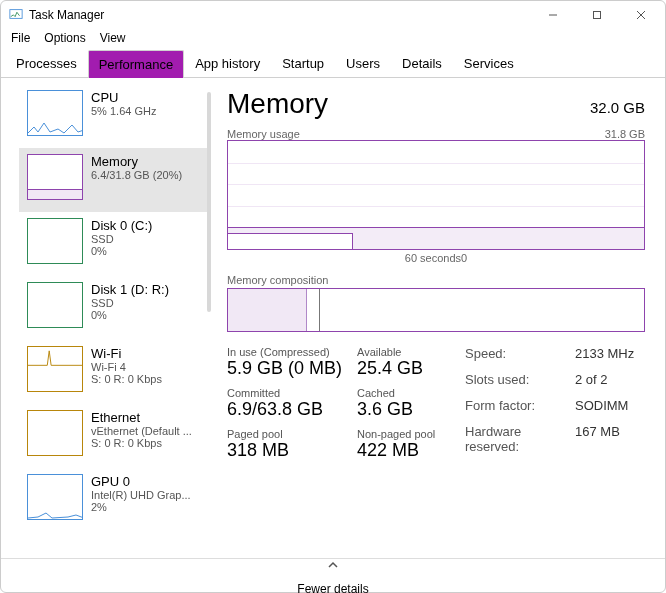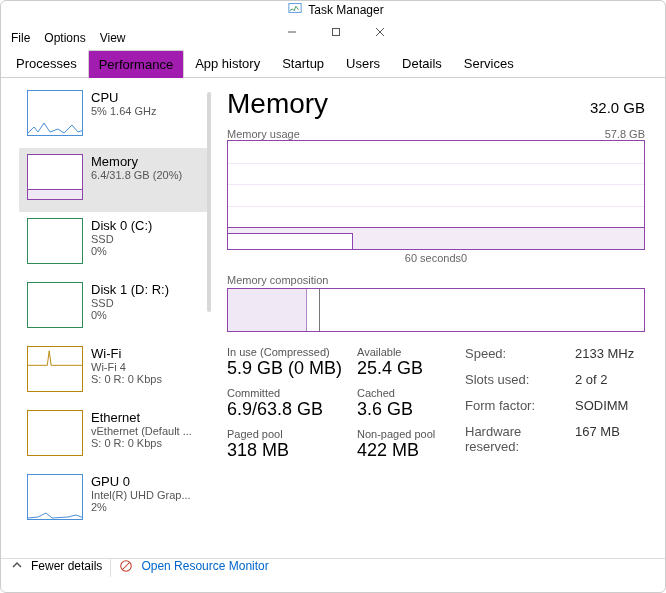--- a/index.html
+++ b/index.html
@@ -1,19 +1,19 @@
 <!DOCTYPE html>
 <html><head>
 <meta charset="utf-8">
 <style>
   * { box-sizing: border-box; margin: 0; padding: 0; }
   html, body { width: 666px; height: 593px; font-family: "Segoe UI", Arial, sans-serif; background: #fff; color: #000; font-size: 12px; overflow: hidden; }
   .window { width: 666px; height: 593px; border: 1px solid #ccc; border-radius: 6px; display: flex; flex-direction: column; }
   
-  .titlebar { height: 28px; display: flex; align-items: center; justify-content: space-between; padding: 0 2px 0 8px; flex-direction: column; }
+  .titlebar { height: 28px; display: flex; align-items: center; justify-content: space-between; padding: 0 2px 0 8px; }
   .titlebar-left { display: flex; align-items: center; gap: 6px; }
   .app-icon svg { width: 14px; height: 14px; }
   .title-text { font-size: 12px; }
   .win-controls { display: flex; }
   .win-btn { width: 44px; height: 28px; display: flex; align-items: center; justify-content: center; }
   .win-btn svg { width: 10px; height: 10px; stroke: #555; stroke-width: 1; fill: none; }
   
   .menubar { display: flex; gap: 14px; padding: 2px 10px 4px; font-size: 12px; }
   .menubar span { }
   
@@ -55,21 +55,21 @@
   .chart-comp .slot1 { position:absolute; left:0; top:0; bottom:0; width:19%; background: rgba(142,68,173,0.12); border-right:1px solid #b088c8;}
   .chart-comp .slot1b { position:absolute; left:19%; top:0; bottom:0; width:3%; border-right:1px solid #777;}
   
   .stats { display: flex; margin-top: 14px; gap: 18px;}
   .stats-left { display: grid; grid-template-columns: 130px 90px; row-gap: 8px; }
   .stat-label { font-size: 11px; color: #555;}
   .stat-val { font-size: 18px; }
   .stats-right { font-size: 13px; display:grid; grid-template-columns: 110px 70px; row-gap: 4px; color:#333;}
   .stats-right .lab { color:#555;}
   
-  .footer { height: 34px; border-top: 1px solid #ddd; display: flex; padding: 0 10px; gap: 8px; font-size: 12px;}
+  .footer { height: 34px; border-top: 1px solid #ddd; display: flex; align-items: center; padding: 0 10px; gap: 8px; font-size: 12px; flex-direction: column;}
   .footer .sep { width:1px; height:18px; background:#ddd;}
   .chev svg { width:12px; height:12px; stroke:#555; fill:none; stroke-width:1.5;}
   .rm-icon svg { width:14px; height:14px;}
   .link { color: #0066cc; }
 </style>
 </head>
 <body>
 <div class="window">
 
   <div class="titlebar">
@@ -204,21 +204,21 @@
     </div>
 
     <div class="main">
       <div class="hdr-row">
         <div class="hdr-title">Memory</div>
         <div class="hdr-total">32.0 GB</div>
       </div>
 
       <div class="chart-label">
         <span>Memory usage</span>
-        <span>57.8 GB</span>
+        <span>31.8 GB</span>
       </div>
       <div class="chart-big">
         <div class="gridline" style="top:20%"></div>
           <div class="gridline" style="top:40%"></div>
         <div class="gridline" style="top:60%"></div>
           <div class="gridline" style="top:80%"></div>
         <div class="usage"></div>
         <div class="step"></div>
       </div>
       <div class="chart-axis">

